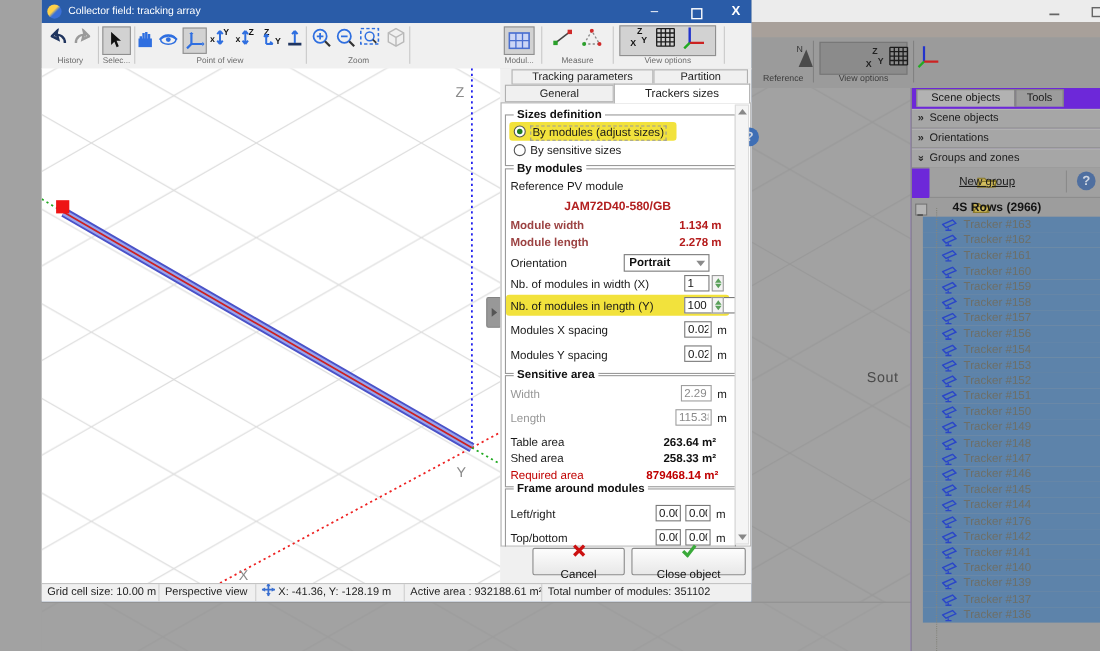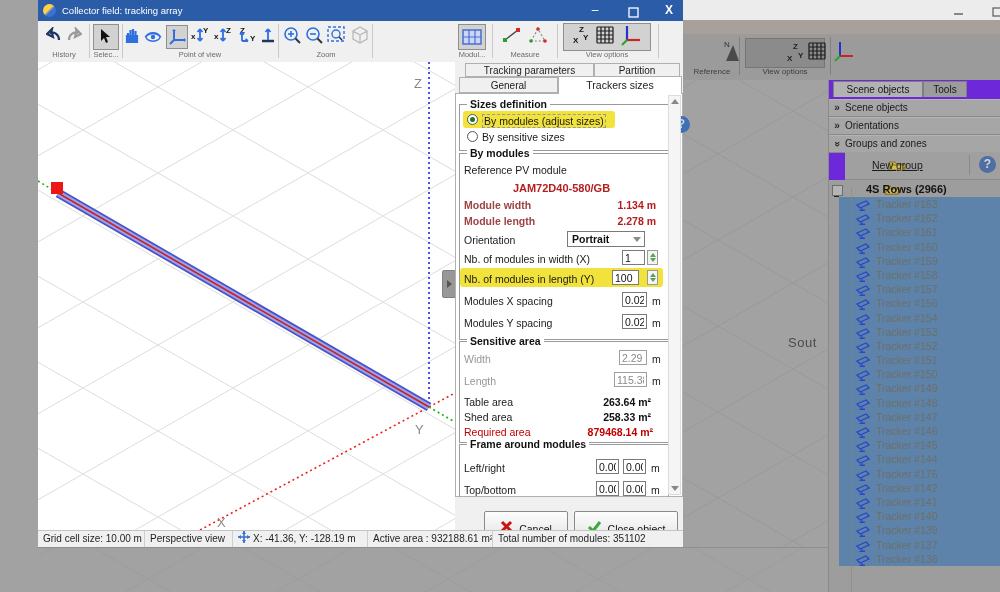--- a/index.html
+++ b/index.html
@@ -80,21 +80,21 @@
   .spin{position:absolute;width:11px;height:15px;border:1px solid #9a9a9a;background:#f4f4f4;box-sizing:border-box;}
   .spin::before{content:"";position:absolute;left:2px;top:2px;border-left:3px solid transparent;border-right:3px solid transparent;border-bottom:4px solid #5aa05a;}
   .spin::after{content:"";position:absolute;left:2px;bottom:2px;border-left:3px solid transparent;border-right:3px solid transparent;border-top:4px solid #5aa05a;}
   .select{position:absolute;border:1px solid #7a7a7a;background:#fff;height:16px;box-sizing:border-box;}
   .select .sel-text{position:absolute;left:4px;top:1px;font-size:10.5px;font-weight:bold;color:#111;}
   .chev-dn{position:absolute;right:3px;top:5px;width:0;height:0;border-left:4px solid transparent;border-right:4px solid transparent;border-top:5px solid #8a8a8a;}
   .vscroll{position:absolute;right:2px;top:33px;width:13px;height:400px;background:#f5f5f5;border:1px solid #dcdcdc;box-sizing:border-box;}
   .sc-up{position:absolute;left:2px;top:3px;border-left:4px solid transparent;border-right:4px solid transparent;border-bottom:5px solid #888;}
   .sc-dn{position:absolute;left:2px;bottom:3px;border-left:4px solid transparent;border-right:4px solid transparent;border-top:5px solid #888;}
   .btnrow{position:absolute;left:0;top:435px;width:228px;height:33px;background:#f0f0f0;}
-  .btn{position:absolute;top:14px;height:25px;background:linear-gradient(#fdfdfd,#e8e8e8);border:1px solid #8a8a8a;border-radius:2px;display:flex;align-items:flex-end;justify-content:center;gap:6px;font-size:10.5px;color:#111;box-sizing:border-box;}
+  .btn{position:absolute;top:1px;height:25px;background:linear-gradient(#fdfdfd,#e8e8e8);border:1px solid #8a8a8a;border-radius:2px;display:flex;align-items:center;justify-content:center;gap:6px;font-size:10.5px;color:#111;box-sizing:border-box;flex-direction:column;}
 
   
   .statusbar{position:absolute;left:0;top:530px;width:645px;height:17px;background:#f0f0f0;border-top:1px solid #c4c4c4;display:flex;box-sizing:border-box;}
   .seg{height:16px;line-height:16px;font-size:10px;color:#1e1e1e;border-right:1px solid #cfcfcf;padding-left:5px;box-sizing:border-box;display:flex;align-items:center;gap:3px;white-space:nowrap;overflow:hidden;}
 </style>
 </head>
 <body>
 
 <div id="screen">
 
@@ -650,21 +650,21 @@
         <span class="row-label" style="left:8px;top:140px;">Orientation</span>
         <div class="select" style="left:111px;top:137px;width:78px;">
           <span class="sel-text">Portrait</span>
           <span class="chev-dn"></span>
         </div>
         <span class="row-label" style="left:8px;top:159px;">Nb. of modules in width (X)</span>
         <input class="num" style="left: 166px; top: 156px; width: 23px;" value="1">
         <span class="spin" style="left:191px;top:156px;"></span>
         <div class="hl" style="left:4px;top:174px;width:203px;height:19px;"></div>
         <span class="row-label" style="left:8px;top:179px;">Nb. of modules in length (Y)</span>
-        <input class="num" style="left: 156px; top: 176px; width: 27px;" value="100">
+        <input class="num" style="left: 166px; top: 176px; width: 47px;" value="100">
         <span class="spin" style="left:191px;top:176px;"></span>
         <span class="row-label" style="left:8px;top:201px;">Modules X spacing</span>
         <input class="num" style="left: 166px; top: 198px; width: 25px;" value="0.02">
         <span class="unit" style="left:196px;top:201px;">m</span>
         <span class="row-label" style="left:8px;top:223px;">Modules Y spacing</span>
         <input class="num" style="left: 166px; top: 220px; width: 25px;" value="0.02">
         <span class="unit" style="left:196px;top:223px;">m</span>
 
         <div class="grp" style="left:3px;top:247px;width:208px;height:100px;">
           <span class="gt">Sensitive area</span>

